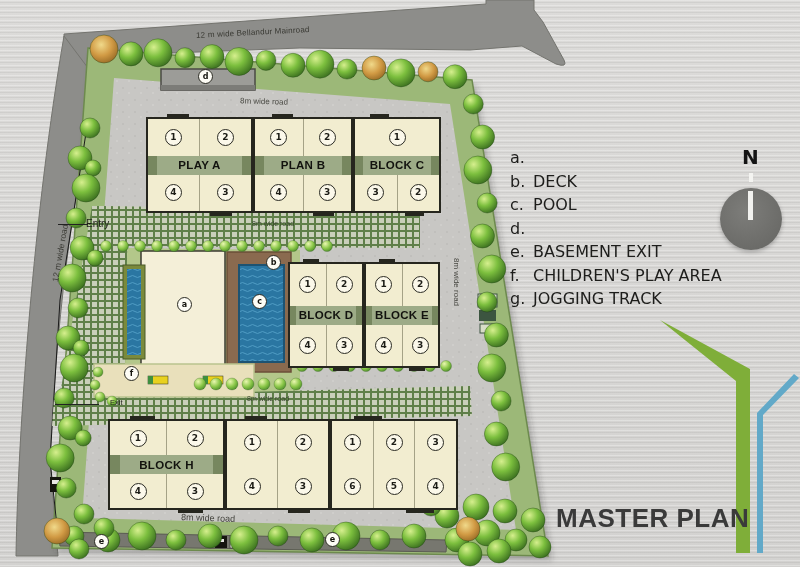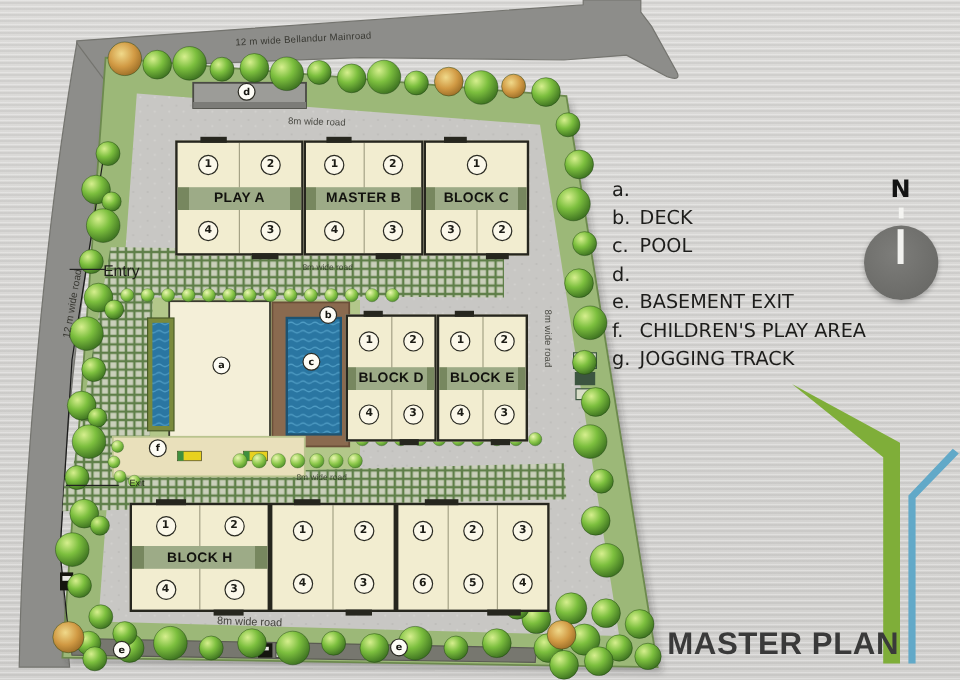--- a/index.html
+++ b/index.html
@@ -38,22 +38,22 @@
           font:700 11.5px "Liberation Sans",sans-serif;color:#12120e;letter-spacing:.3px;white-space:nowrap;}
   
   .rl{position:absolute;z-index:3;white-space:nowrap;color:#383832;font-family:"Liberation Sans",sans-serif;}
   #rl-main{left:196px;top:28px;font-size:8px;letter-spacing:.2px;transform:rotate(-3deg);}
   #rl-topinner{left:240px;top:97px;font-size:8px;color:#4a4a44;transform:rotate(1.5deg);}
   #rl-midup{left:252px;top:220px;font-size:7px;color:#2f3a26;opacity:.9;}
   #rl-midlow{left:247px;top:395px;font-size:7px;color:#2f3a26;opacity:.9;}
   #rl-bottom{left:181px;top:513px;font-size:9px;color:#42423c;transform:rotate(2deg);}
   #rl-right{left:461px;top:258px;font-size:8px;color:#4a4a44;transform:rotate(90deg);transform-origin:0 0;}
   #rl-left{left:20px;top:248px;width:80px;text-align:center;font-size:8.5px;color:#3a3a34;transform:rotate(-80deg);}
-  #rl-entry{left:86px;top:218px;font-size:13px;color:#1e1e1a;}
-  #rl-exit{left:108px;top:398px;font-size:7.5px;color:#1e1e1a;}
+  #rl-entry{left:86px;top:218px;font-size:10px;color:#1e1e1a;}
+  #rl-exit{left:98px;top:398px;font-size:7.5px;color:#1e1e1a;padding-left:12px;}
   .leader{position:absolute;z-index:3;border-top:1px solid #222;}
   #ld-entry{left:58px;top:224px;width:30px;}
   #ld-exit{left:55px;top:404px;width:44px;}
   
   .marker{position:absolute;z-index:4;width:13px;height:13px;border-radius:50%;background:#fdfcf5;
           border:1px solid #2a2a22;font:700 8px/13px "DejaVu Sans",sans-serif;text-align:center;color:#15150f;}
   .markers-layer .marker:nth-child(1){left:177px;top:297px;}
   .markers-layer .marker:nth-child(2){left:266px;top:255px;}
   .markers-layer .marker:nth-child(3){left:252px;top:294px;}
   .markers-layer .marker:nth-child(4){left:198px;top:69px;}
@@ -65,21 +65,21 @@
   .legend-item{height:23.5px;display:flex;align-items:center;
                font:400 16px "DejaVu Sans",sans-serif;color:#1d1d1b;}
   .legend-key{display:inline-block;min-width:18px;margin-right:5px;}
   
   .compass-n{position:absolute;left:742px;top:145px;z-index:5;font:700 20px "DejaVu Sans",sans-serif;color:#141414;}
   .compass-tick{position:absolute;left:749px;top:173px;width:4px;height:9px;background:#f4f4f1;z-index:5;}
   .compass-circle{position:absolute;left:720px;top:188px;width:62px;height:62px;border-radius:50%;z-index:5;
                   background:radial-gradient(circle at 42% 38%, #7d7d7a, #646461);box-shadow:0 2px 4px rgba(0,0,0,.25);}
   .compass-needle{position:absolute;left:748px;top:191px;width:5px;height:29px;background:#f2f2ef;z-index:6;}
   
-  .title{position:absolute;left:556px;top:521px;z-index:5;font:700 26px "Liberation Sans",sans-serif;
+  .title{position:absolute;left:556px;top:503px;z-index:5;font:700 26px "Liberation Sans",sans-serif;
          color:#3a3a3a;letter-spacing:.5px;white-space:nowrap;}
 </style>
 </head>
 <body>
 
 <div class="stage">
 
   <svg class="plan" width="800" height="567" viewBox="0 0 800 567">
     <defs>
       <pattern id="hatch" width="7" height="7" patternUnits="userSpaceOnUse">
@@ -306,21 +306,21 @@
 
       <div class="block">
         <div class="u-row">
           <div class="ucell">
             <span class="ucircle">1</span>
           </div>
           <div class="ucell">
             <span class="ucircle">2</span>
           </div>
         </div>
-        <div class="blabel">MASTER B</div>
+        <div class="blabel">PLAN B</div>
         <div class="u-row">
           <div class="ucell">
             <span class="ucircle">4</span>
           </div>
           <div class="ucell">
             <span class="ucircle">3</span>
           </div>
         </div>
       </div>
 

